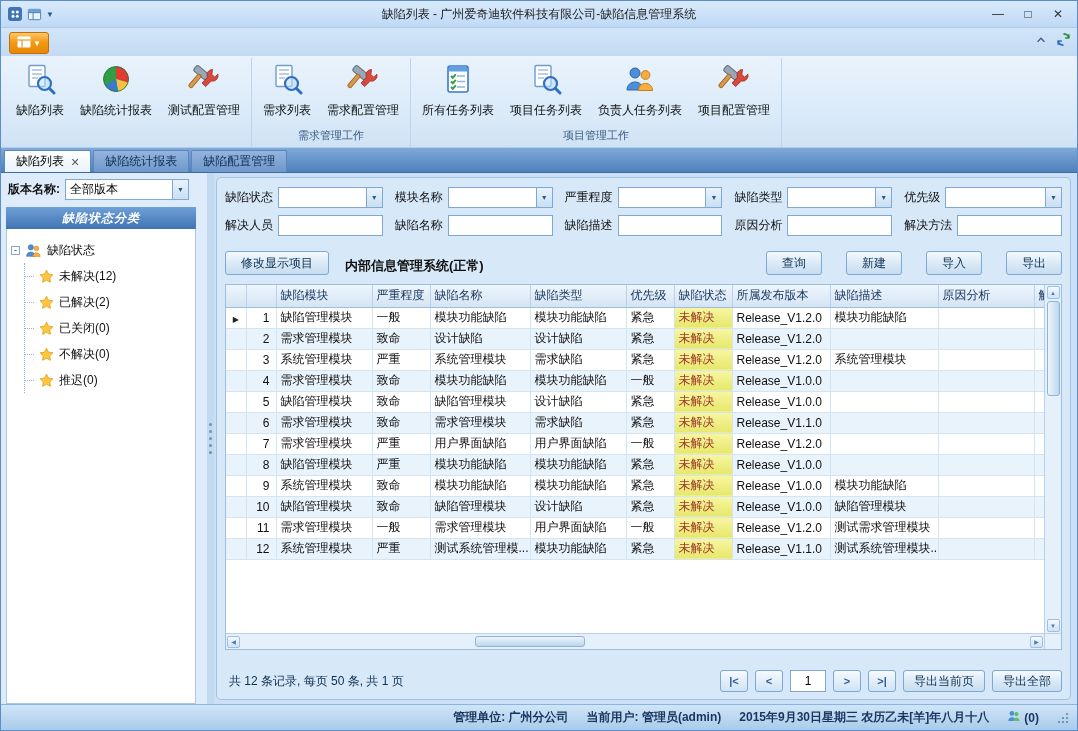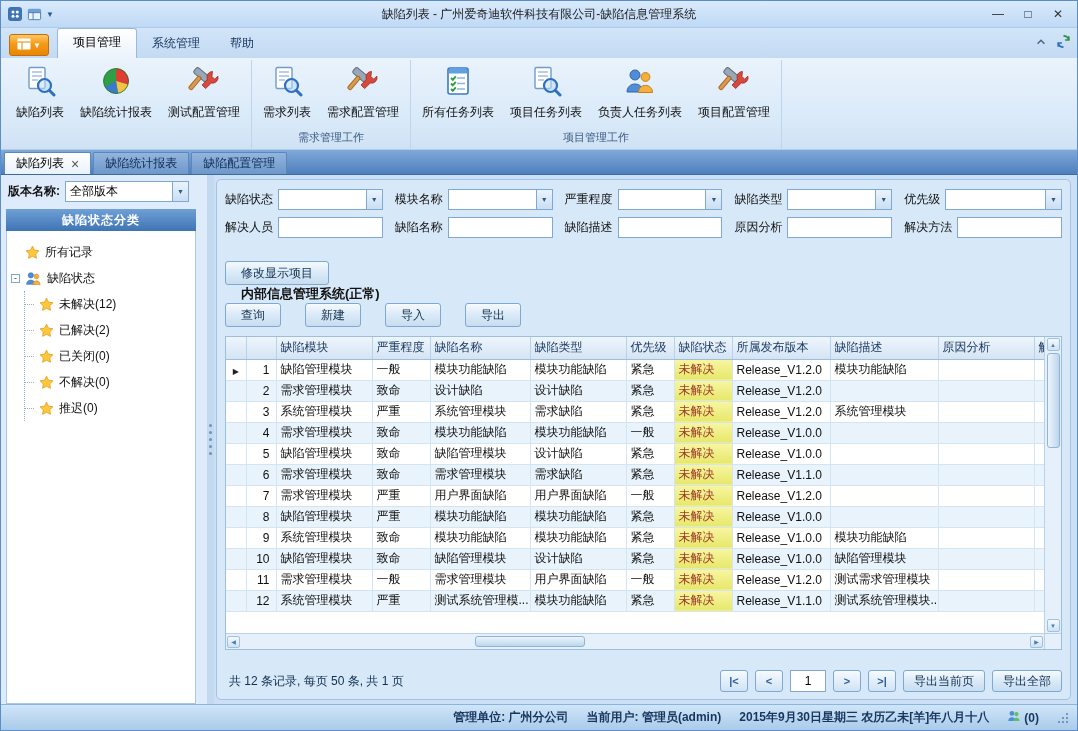--- a/index.html
+++ b/index.html
@@ -41,41 +41,41 @@
 
   
   .content{flex:1;display:flex;min-height:0;background:#CBE0F4;}
   .sidebar{flex:0 0 206px;display:flex;flex-direction:column;background:#DEEBFA;padding:5px 11px 0 5px;min-height:0;}
   .version-row{display:flex;align-items:center;gap:5px;padding:1px 3px 7px 2px;}
   .version-label{font-weight:bold;white-space:nowrap;}
   .combo{display:flex;height:21px;border:1px solid #7FA8D2;background:#fff;align-items:stretch;}
   .combo input{flex:1;border:none;outline:none;padding:0 4px;font:inherit;min-width:0;background:transparent;}
   .cbtn{width:16px;display:flex;align-items:center;justify-content:center;font-size:7px;color:#2C5A8C;background:linear-gradient(#EAF3FC,#C9DFF2);border-left:1px solid #7FA8D2;}
   .version-combo{width:124px;}
-  .side-header{flex:0 0 22px;background:linear-gradient(#6FA0D6,#3F74B4);color:#fff;font-weight:bold;display:flex;align-items:center;justify-content:center;letter-spacing:1px;}
+  .side-header{flex:0 0 22px;background:linear-gradient(#6FA0D6,#3F74B4);color:#fff;font-weight:bold;display:flex;align-items:center;justify-content:center;letter-spacing:1px;font-style:italic;}
   .tree{flex:1;background:#fff;border:1px solid #A9C8E6;border-top:none;padding:8px 4px;overflow:hidden;}
   .tnode{display:flex;align-items:center;gap:5px;height:26px;white-space:nowrap;}
   .expbox{width:9px;height:9px;border:1px solid #7FA8D2;background:#fff;font-size:9px;line-height:6px;text-align:center;color:#333;flex:0 0 9px;}
   .tspacer{width:9px;flex:0 0 9px;}
   .hline{width:9px;border-top:1px dotted #8FB0CF;flex:0 0 9px;}
   .tchildren{margin-left:13px;border-left:1px dotted #8FB0CF;padding-left:0;}
   .ticon{display:flex;align-items:center;}
   .splitter{flex:0 0 7px;background:#C3D9EF;display:flex;align-items:center;justify-content:center;}
   .grip{display:flex;flex-direction:column;gap:4px;}
   .grip i{width:3px;height:3px;background:#6E92BC;border-radius:50%;}
 
   
   .main{flex:1;min-width:0;display:flex;flex-direction:column;padding:4px 6px 4px 2px;min-height:0;}
   .main-panel{flex:1;min-height:0;background:#D7E8F8;border:1px solid #A3C3E2;border-radius:5px;display:flex;flex-direction:column;padding:9px 8px 6px;}
   .filter-row{display:flex;gap:12px;margin-bottom:7px;}
   .ffield{flex:1;display:flex;align-items:center;gap:5px;min-width:0;}
   .flabel{white-space:nowrap;}
   .ffield .combo{flex:1;min-width:0;}
   .tinput{flex:1;height:21px;border:1px solid #7FA8D2;padding:0 4px;font:inherit;min-width:0;background:#fff;outline:none;}
-  .action-row{display:flex;align-items:flex-start;margin:16px 0 9px;flex-direction:column;}
+  .action-row{display:flex;align-items:flex-end;margin:8px 0 9px;}
   .btn{height:24px;padding:0 15px;border:1px solid #7FA8D2;border-radius:3px;background:linear-gradient(#F5FAFE,#DCEBF8 45%,#C7DDF0);font:inherit;color:#10304F;white-space:nowrap;}
   .sys-label{font-weight:bold;font-size:13px;margin-left:16px;}
   .action-spacer{flex:1;}
   .action-btns{display:flex;gap:24px;}
 
   
   .grid-area{flex:1;min-height:0;display:grid;grid-template-columns:1fr 17px;grid-template-rows:1fr 16px;border:1px solid #9DBEDC;background:#fff;}
   .grid-view{overflow:hidden;background:#fff;}
   table.grid{border-collapse:collapse;table-layout:fixed;width:872px;}
   th{height:22px;background:linear-gradient(#EEF5FC,#D4E4F4);border-right:1px solid #B9D2EA;border-bottom:1px solid #9DBEDC;font-weight:normal;color:#17365D;text-align:left;padding:0 4px;overflow:hidden;white-space:nowrap;}
@@ -156,25 +156,20 @@
     <div class="app-btn">
       <span>
         <svg width="14" height="12" viewBox="0 0 14 12">
             <rect x="0.5" y="0.5" width="13" height="11" rx="1" fill="#fff"></rect>
             <line x1="0.5" y1="4" x2="13.5" y2="4" stroke="#E08A00"></line>
             <line x1="5" y1="4" x2="5" y2="11.5" stroke="#E08A00"></line>
           </svg>
       </span>
       <span class="app-caret">▼</span>
     </div>
-    <div class="rtabs">
-        <div class="rtab active">项目管理</div>
-        <div class="rtab">系统管理</div>
-        <div class="rtab">帮助</div>
-      </div>
     <div class="ribbon-right">
       <span>
         <svg width="14" height="12" viewBox="0 0 16 14">
             <path d="M4 9l4-4 4 4" stroke="#44618C" fill="none" stroke-width="1.6"></path>
           </svg>
       </span>
       <span>
         <svg width="15" height="15" viewBox="0 0 16 16">
             <path d="M8 2a6 6 0 0 1 5.7 4.2" fill="none" stroke="#2F8F3C" stroke-width="2"></path>
             <path d="M13.7 2.5v4h-4" fill="none" stroke="#2F8F3C" stroke-width="1.6"></path>
@@ -325,29 +320,20 @@
     <div class="sidebar">
       <div class="version-row">
         <span class="version-label">版本名称:</span>
         <div class="combo version-combo">
           <input class="cinput" type="text" value="全部版本" style="">
           <span class="cbtn">▼</span>
         </div>
       </div>
       <div class="side-header">缺陷状态分类</div>
       <div class="tree">
-          <div class="tnode">
-            <span class="tspacer"></span>
-            <span class="ticon">
-              <svg width="15" height="15" viewBox="0 0 16 16">
-                <path d="M8 1.2l2.1 4.3 4.7.7-3.4 3.3.8 4.7L8 12l-4.2 2.2.8-4.7L1.2 6.2l4.7-.7z" fill="#FFC83C" stroke="#E29E1E" stroke-width=".9"></path>
-              </svg>
-            </span>
-            <span class="tlabel">所有记录</span>
-          </div>
           <div class="tnode">
             <span class="expbox">-</span>
             <span class="ticon">
               <svg width="17" height="17" viewBox="0 0 32 32">
                 <circle cx="11" cy="10" r="5" fill="#4E8ED8" stroke="#2F66A8"></circle>
                 <path d="M3 27c0-5 3.6-8 8-8s8 3 8 8z" fill="#4E8ED8" stroke="#2F66A8"></path>
                 <circle cx="21.5" cy="12" r="4.4" fill="#F6AE3F" stroke="#C97E14"></circle>
                 <path d="M14.5 27.5c0-4.4 3.2-7.1 7-7.1s7 2.7 7 7.1z" fill="#F6AE3F" stroke="#C97E14"></path>
               </svg>
             </span>

